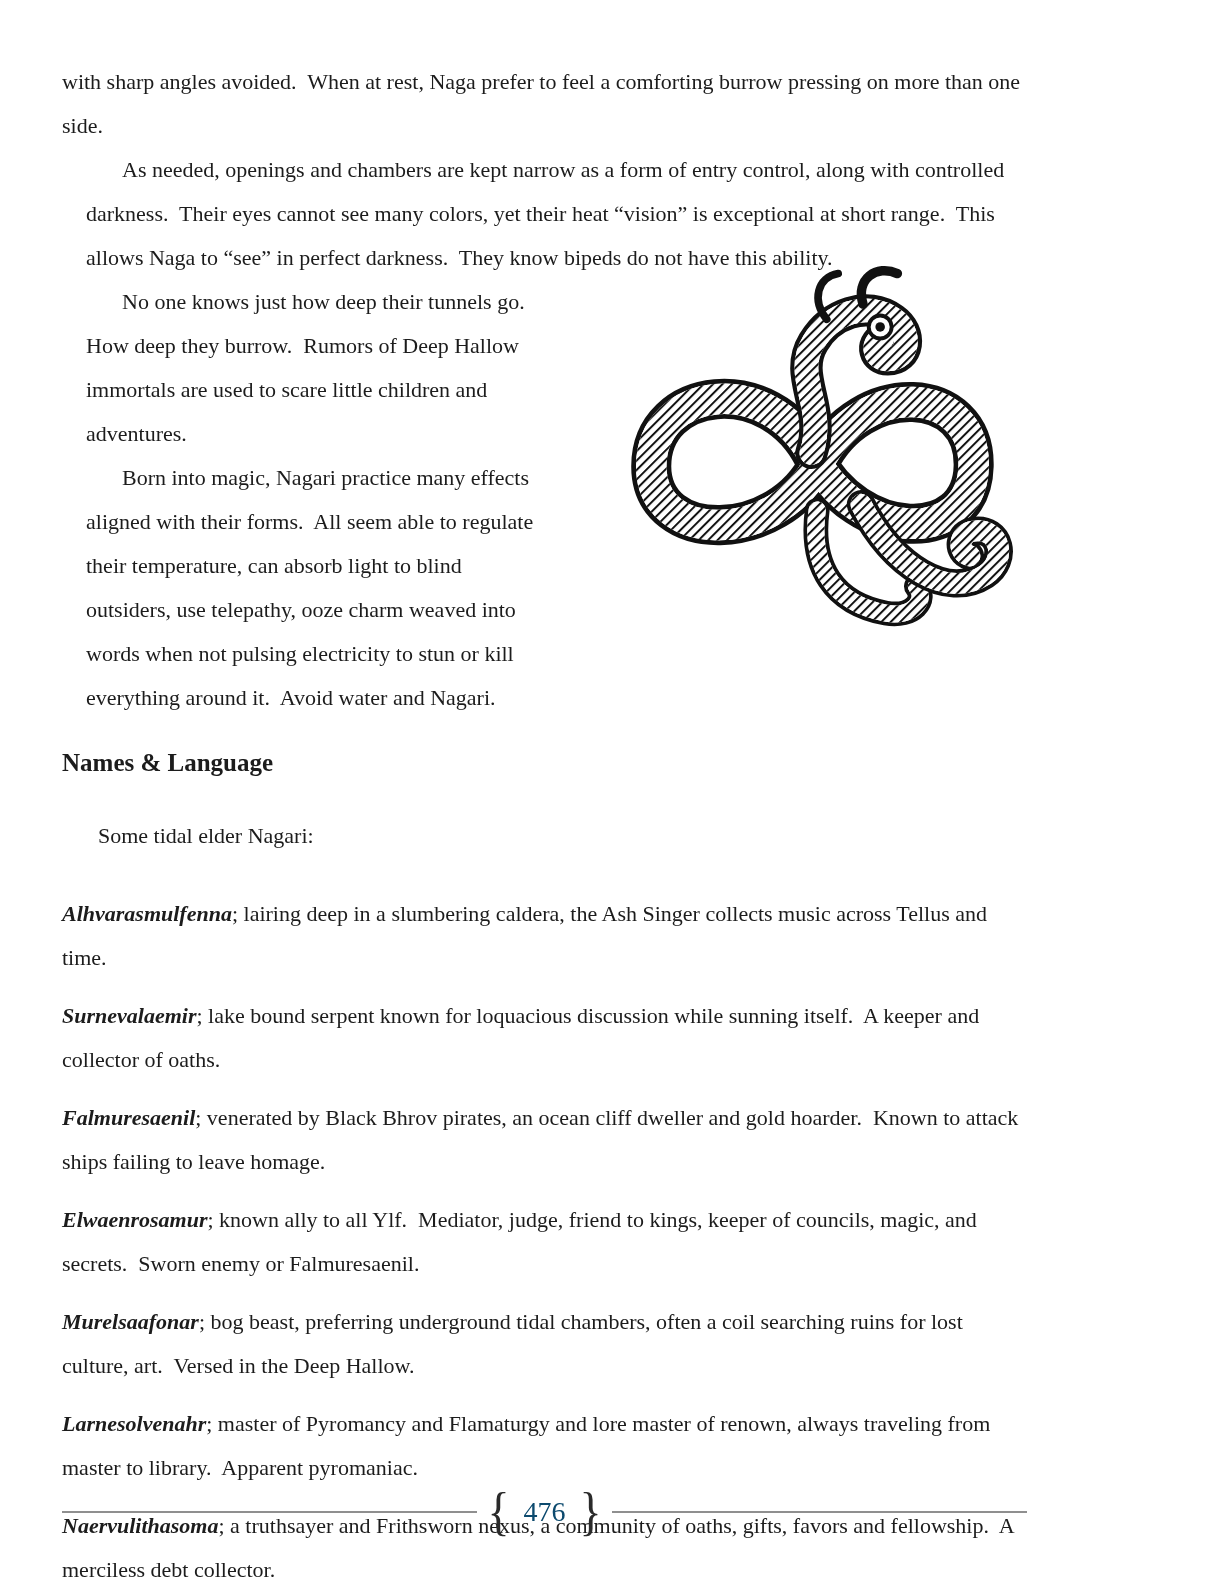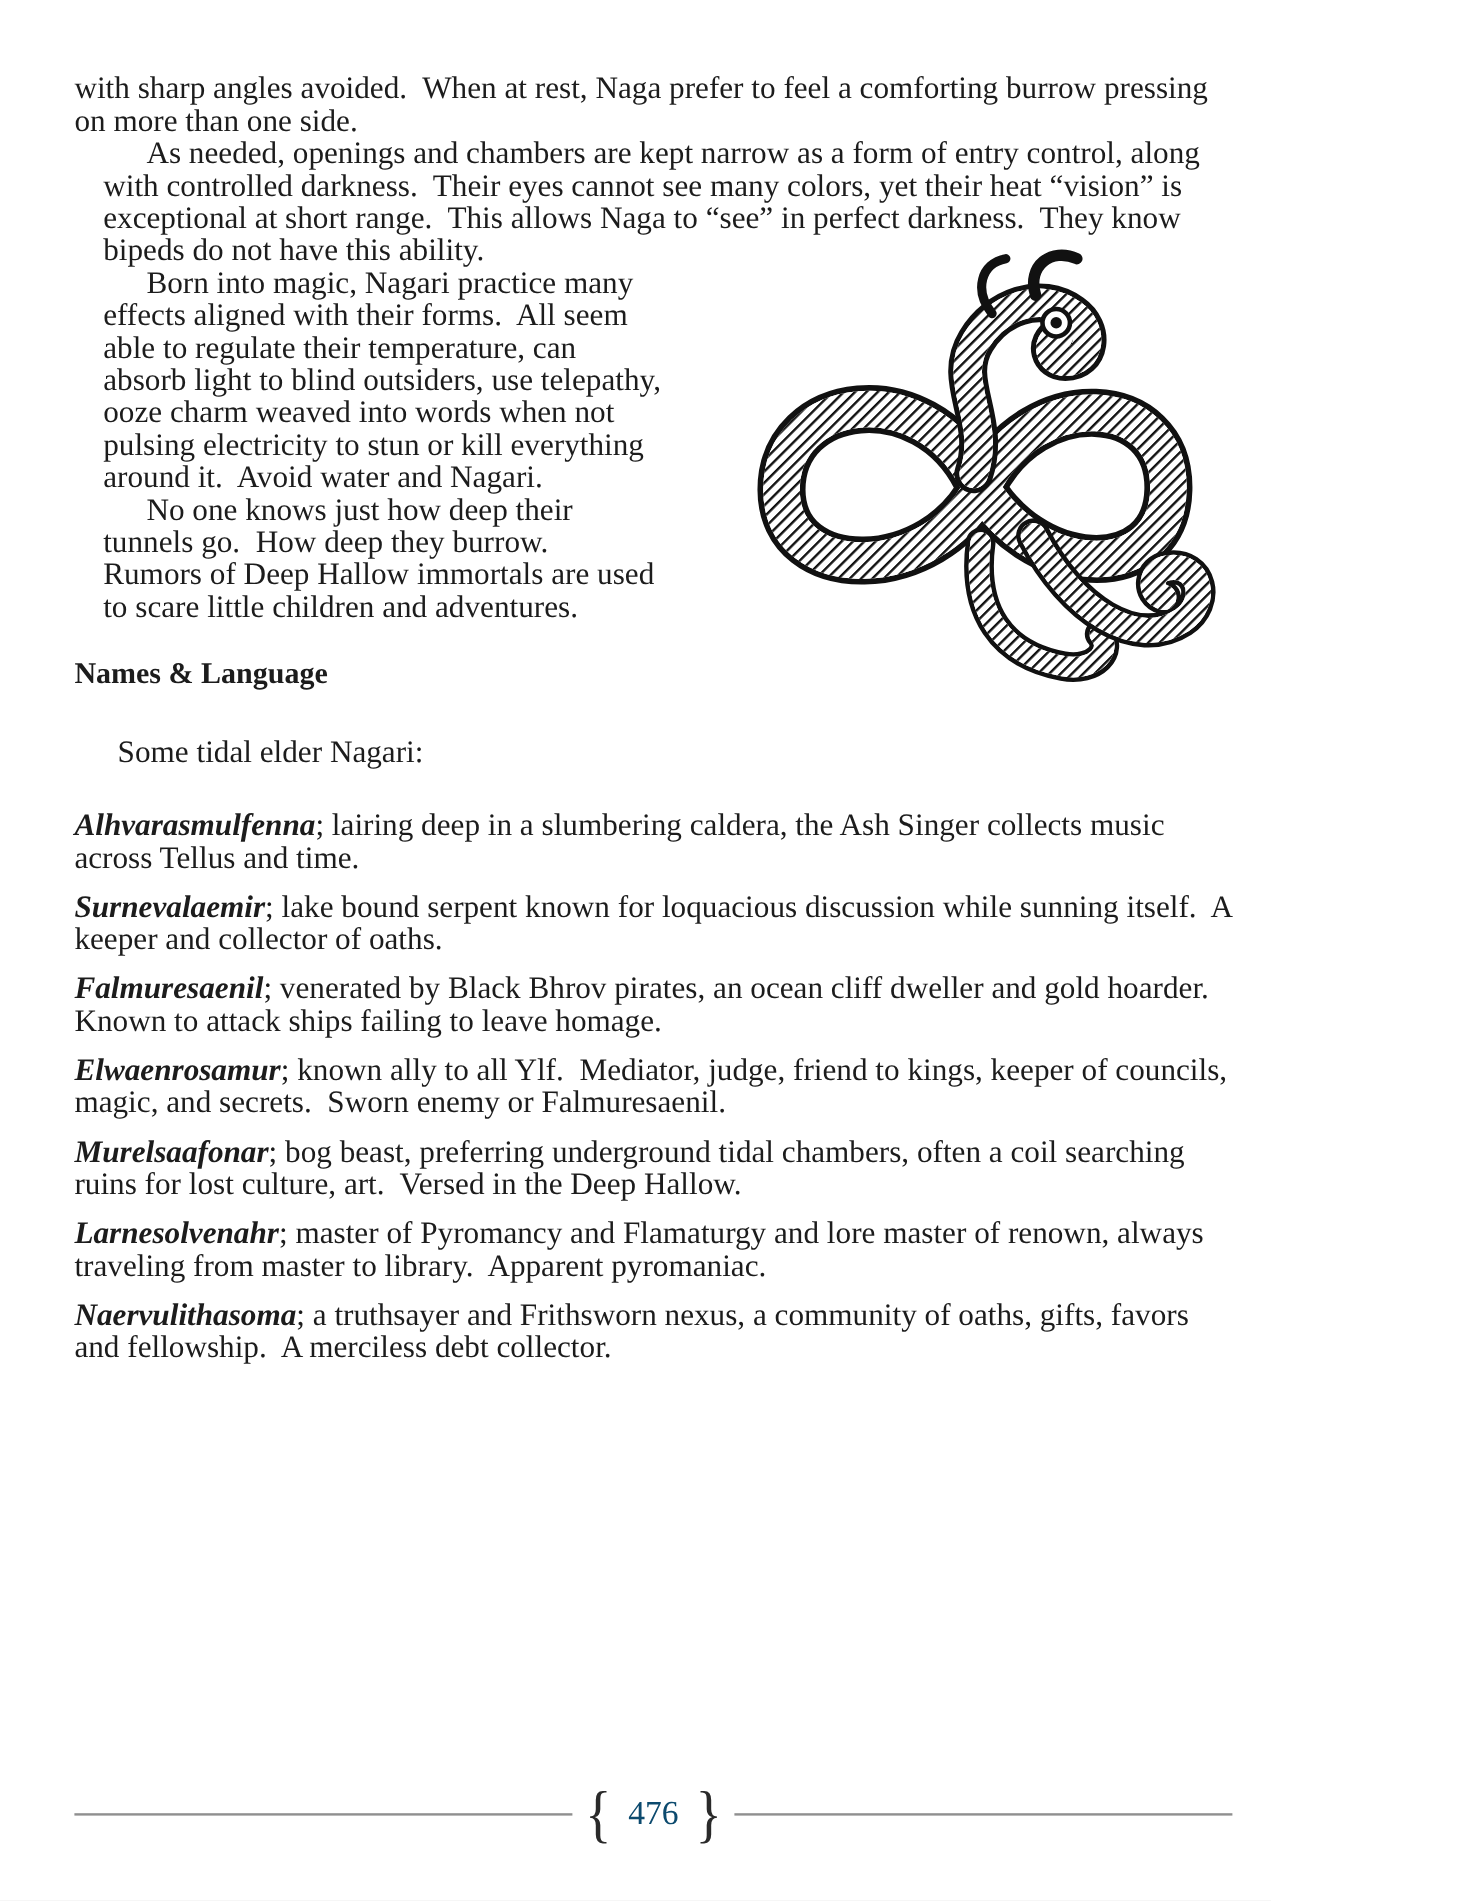--- a/index.html
+++ b/index.html
@@ -9,22 +9,22 @@
     height: 1584px;
     margin: 0 auto;
     background: #ffffff;
     box-sizing: border-box;
     padding: 60px 197px 0 62px;
     font-family: "Liberation Serif", "DejaVu Serif", serif;
     color: #1c1c1c;
     overflow: hidden;
   }
   .body-text {
-    font-size: 26px;
-    line-height: 27px;
+    font-size: 22px;
+    line-height: 44px;
     white-space: pre-wrap;
   }
   p.para { margin: 0; }
   p.para.indent { text-indent: 36px; margin-left: 24px; }
   h2.section-heading {
     font-size: 25px;
     line-height: 34px;
     margin: 26px 0 0 0;
     font-weight: bold;
   }
@@ -105,23 +105,23 @@
       <use href="#sk-neck" fill="none" stroke="url(#hatch)" stroke-width="25" stroke-linecap="round" stroke-linejoin="round"></use>
 
       <path d="M300,42 C292,16 314,0 336,10" fill="none" stroke="#111" stroke-width="10" stroke-linecap="round"></path>
       <path d="M262,58 C246,38 252,14 274,10" fill="none" stroke="#111" stroke-width="8" stroke-linecap="round"></path>
 
       <circle cx="318" cy="66" r="12" fill="#fff" stroke="#111" stroke-width="4"></circle>
       <circle cx="318" cy="66" r="5" fill="#111"></circle>
     </svg>
   </figure>
 
+  <p class="para body-text indent">No one knows just how deep their tunnels go.  How deep they burrow.  Rumors of Deep Hallow immortals are used to scare little children and adventures.</p>
+
   <p class="para body-text indent">Born into magic, Nagari practice many effects aligned with their forms.  All seem able to regulate their temperature, can absorb light to blind outsiders, use telepathy, ooze charm weaved into words when not pulsing electricity to stun or kill everything around it.  Avoid water and Nagari.</p>
-
-  <p class="para body-text indent">No one knows just how deep their tunnels go.  How deep they burrow.  Rumors of Deep Hallow immortals are used to scare little children and adventures.</p>
 
   <h2 class="section-heading">Names &amp; Language</h2>
 
 
   <p class="para body-text elder-line">Some tidal elder Nagari:</p>
 
   <p class="entry body-text"><span class="entry-name">Alhvarasmulfenna</span><span>; lairing deep in a slumbering caldera, the Ash Singer collects music across Tellus and time.</span></p>
 
   <p class="entry body-text"><span class="entry-name">Surnevalaemir</span><span>; lake bound serpent known for loquacious discussion while sunning itself.  A keeper and collector of oaths.</span></p>
 

